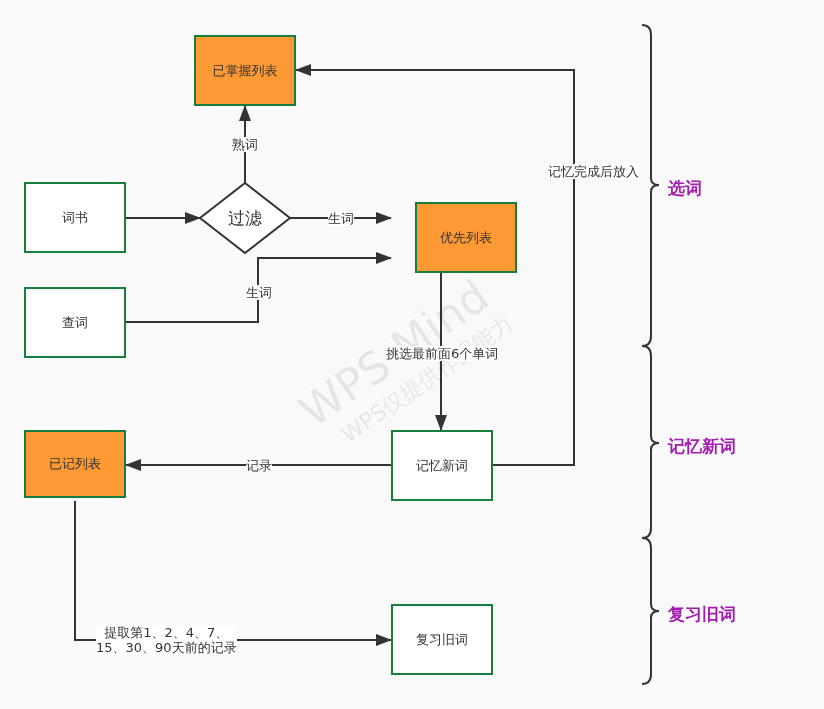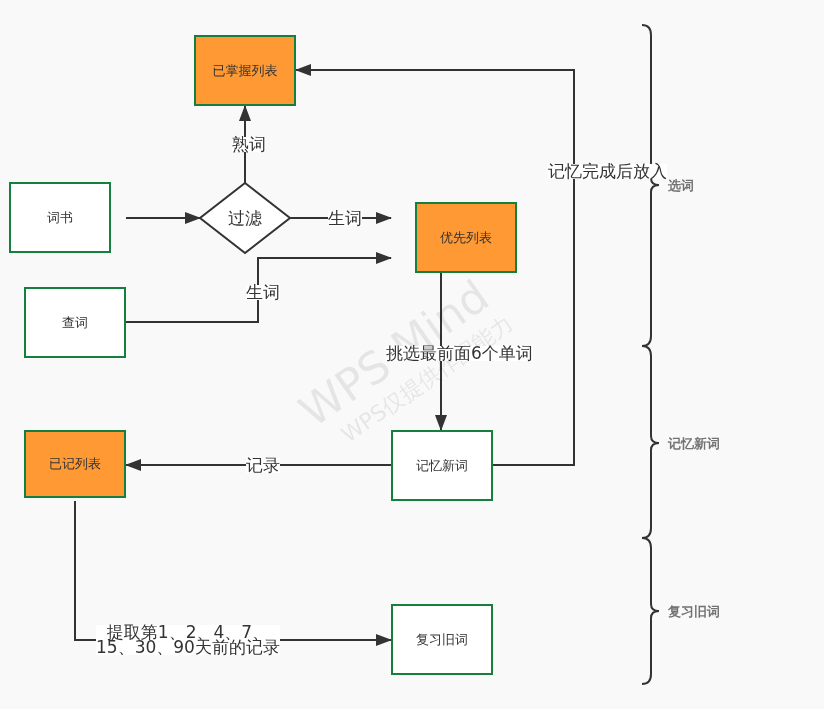--- a/index.html
+++ b/index.html
@@ -10,25 +10,25 @@
     color: #333;
   }
   .node {
     position: absolute; box-sizing: border-box;
     border: 2px solid #15803d; background: #fff;
     display: flex; align-items: center; justify-content: center;
     font-size: 13px; color: #333;
   }
   .node.orange { background: #ff9933; }
   .edge-label {
-    position: absolute; font-size: 17px; color: #333;
+    position: absolute; font-size: 13px; color: #333;
     background: #fff; line-height: 15px; white-space: nowrap;
   }
   .group-label {
-    position: absolute; font-size: 13px; font-weight: bold; color: #737373;
+    position: absolute; font-size: 17px; font-weight: bold; color: #a21caf;
     white-space: nowrap;
   }
   svg#wires { position: absolute; left: 0; top: 0; }
   .watermark {
     position: absolute; color: rgba(0,0,0,0.08);
     transform: rotate(-35deg); transform-origin: left top; white-space: nowrap;
     pointer-events: none;
   }
   .diamond-label {
     position: absolute; left: 200px; top: 183px; width: 90px; height: 70px;
@@ -72,21 +72,21 @@
 </svg>
 
 <div class="watermark" style="left:290px; top:395px;">
   <div style="font-size:44px;">WPS Mind</div>
   <div style="font-size:22px; margin-left:20px;">WPS仅提供作图能力</div>
 </div>
 
 <div class="node orange" style="left:194px; top:35px; width:102px; height:71px;">
   <span>已掌握列表</span>
 </div>
-<div class="node" style="left:9px; top:182px; width:102px; height:71px;">
+<div class="node" style="left:24px; top:182px; width:102px; height:71px;">
   <span>词书</span>
 </div>
 <div class="diamond-label">过滤</div>
 <div class="node orange" style="left:391px; top:202px; width:102px; height:71px;margin-left:24px;">
   <span>优先列表</span>
 </div>
 <div class="node" style="left:24px; top:287px; width:102px; height:71px;">
   <span>查词</span>
 </div>
 <div class="node" style="left:391px; top:430px; width:102px; height:71px;">

